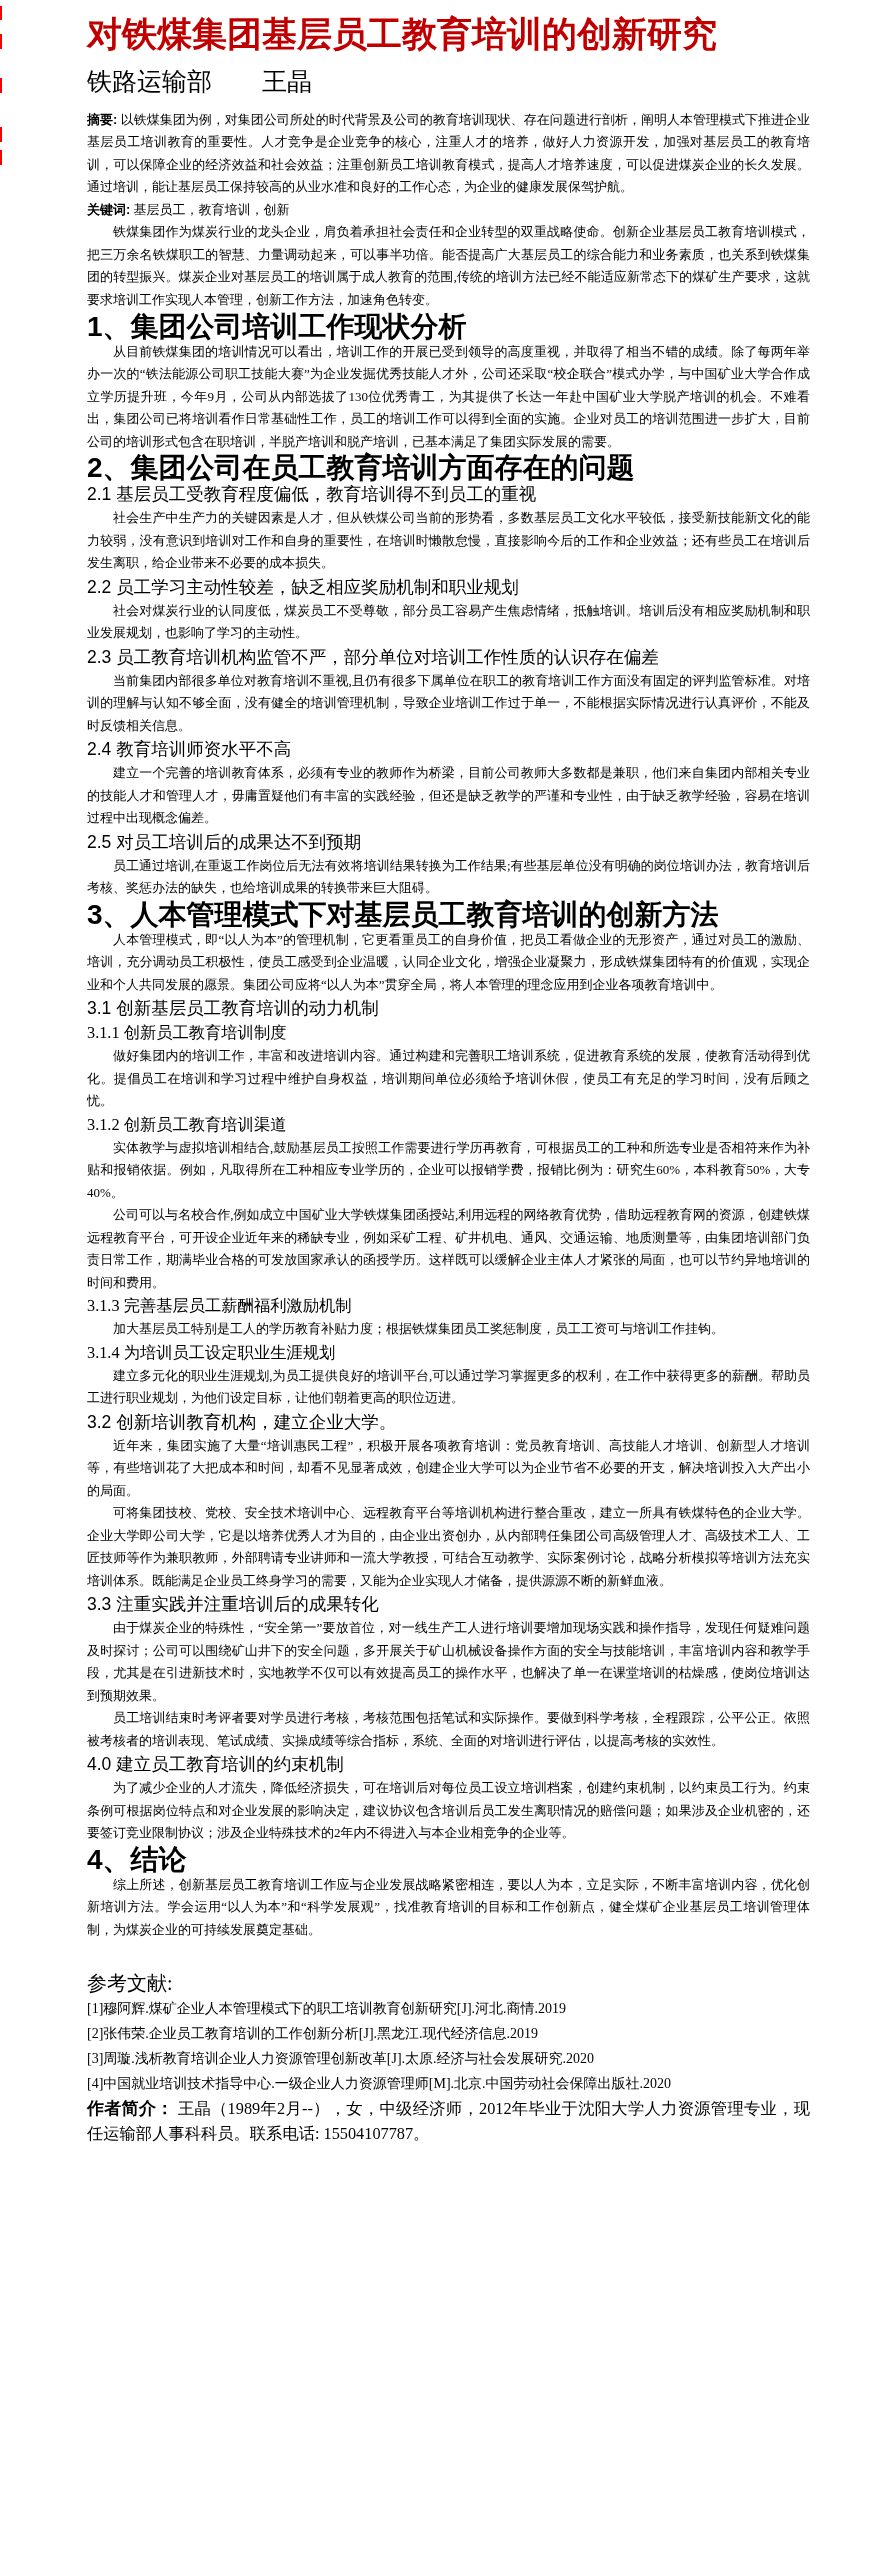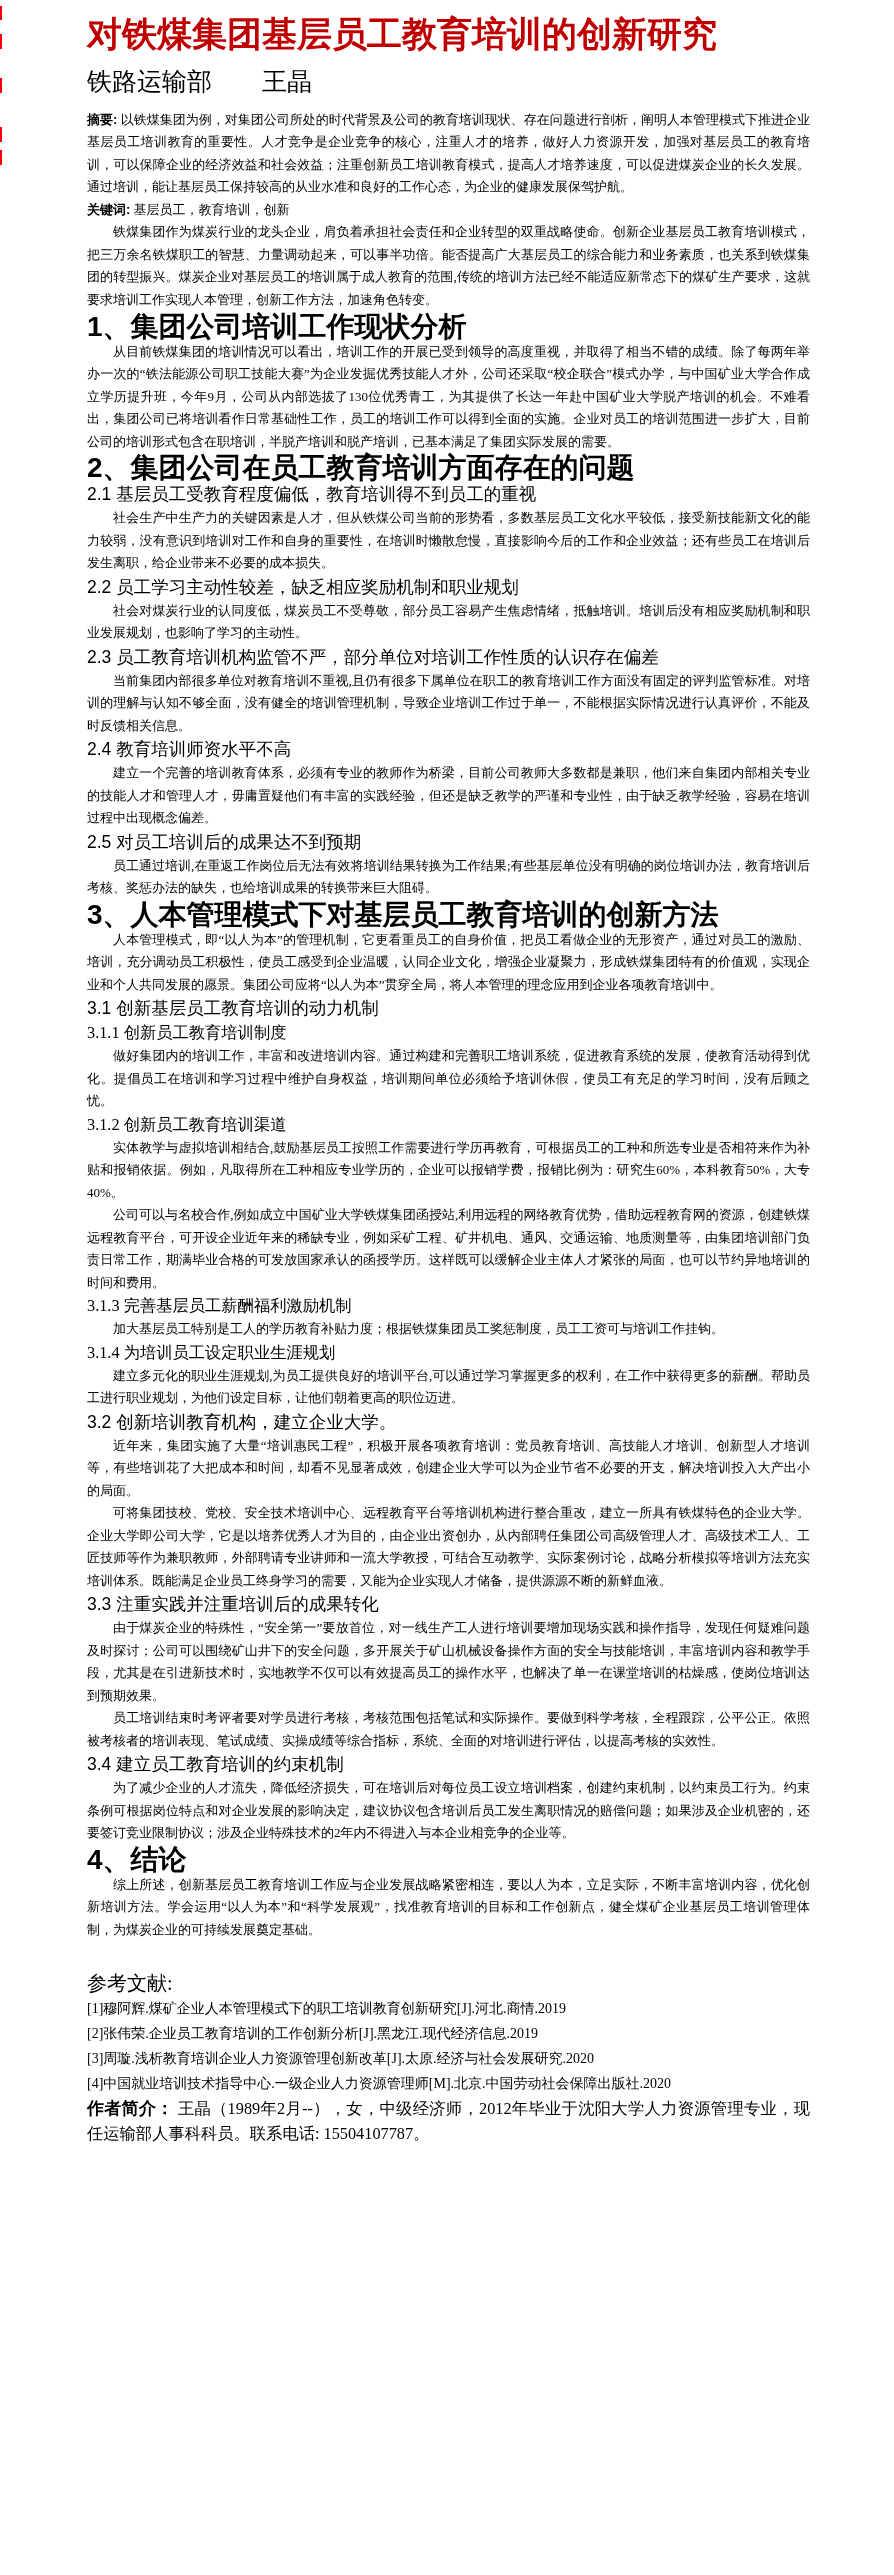--- a/index.html
+++ b/index.html
@@ -91,21 +91,21 @@
   <p class="para indent">建立多元化的职业生涯规划,为员工提供良好的培训平台,可以通过学习掌握更多的权利，在工作中获得更多的薪酬。帮助员工进行职业规划，为他们设定目标，让他们朝着更高的职位迈进。</p>
 
   <h3 class="h2">3.2 创新培训教育机构，建立企业大学。</h3>
   <p class="para indent">近年来，集团实施了大量“培训惠民工程”，积极开展各项教育培训：党员教育培训、高技能人才培训、创新型人才培训等，有些培训花了大把成本和时间，却看不见显著成效，创建企业大学可以为企业节省不必要的开支，解决培训投入大产出小的局面。</p>
   <p class="para indent">可将集团技校、党校、安全技术培训中心、远程教育平台等培训机构进行整合重改，建立一所具有铁煤特色的企业大学。企业大学即公司大学，它是以培养优秀人才为目的，由企业出资创办，从内部聘任集团公司高级管理人才、高级技术工人、工匠技师等作为兼职教师，外部聘请专业讲师和一流大学教授，可结合互动教学、实际案例讨论，战略分析模拟等培训方法充实培训体系。既能满足企业员工终身学习的需要，又能为企业实现人才储备，提供源源不断的新鲜血液。</p>
 
   <h3 class="h2">3.3 注重实践并注重培训后的成果转化</h3>
   <p class="para indent">由于煤炭企业的特殊性，“安全第一”要放首位，对一线生产工人进行培训要增加现场实践和操作指导，发现任何疑难问题及时探讨；公司可以围绕矿山井下的安全问题，多开展关于矿山机械设备操作方面的安全与技能培训，丰富培训内容和教学手段，尤其是在引进新技术时，实地教学不仅可以有效提高员工的操作水平，也解决了单一在课堂培训的枯燥感，使岗位培训达到预期效果。</p>
   <p class="para indent">员工培训结束时考评者要对学员进行考核，考核范围包括笔试和实际操作。要做到科学考核，全程跟踪，公平公正。依照被考核者的培训表现、笔试成绩、实操成绩等综合指标，系统、全面的对培训进行评估，以提高考核的实效性。</p>
 
-  <h3 class="h2">3.4 建立员工教育培训的约束机制</h3>
+  <h3 class="h2">4.0 建立员工教育培训的约束机制</h3>
   <p class="para indent">为了减少企业的人才流失，降低经济损失，可在培训后对每位员工设立培训档案，创建约束机制，以约束员工行为。约束条例可根据岗位特点和对企业发展的影响决定，建议协议包含培训后员工发生离职情况的赔偿问题；如果涉及企业机密的，还要签订竞业限制协议；涉及企业特殊技术的2年内不得进入与本企业相竞争的企业等。</p>
 
   <h2 class="h1">4、结论</h2>
   <p class="para indent">综上所述，创新基层员工教育培训工作应与企业发展战略紧密相连，要以人为本，立足实际，不断丰富培训内容，优化创新培训方法。学会运用“以人为本”和“科学发展观”，找准教育培训的目标和工作创新点，健全煤矿企业基层员工培训管理体制，为煤炭企业的可持续发展奠定基础。</p>
 
   <div class="refs">
     <p class="para">参考文献:</p>
     <p class="ref-item">[1]穆阿辉.煤矿企业人本管理模式下的职工培训教育创新研究[J].河北.商情.2019</p>
     <p class="ref-item">[2]张伟荣.企业员工教育培训的工作创新分析[J].黑龙江.现代经济信息.2019</p>
     <p class="ref-item">[3]周璇.浅析教育培训企业人力资源管理创新改革[J].太原.经济与社会发展研究.2020</p>

